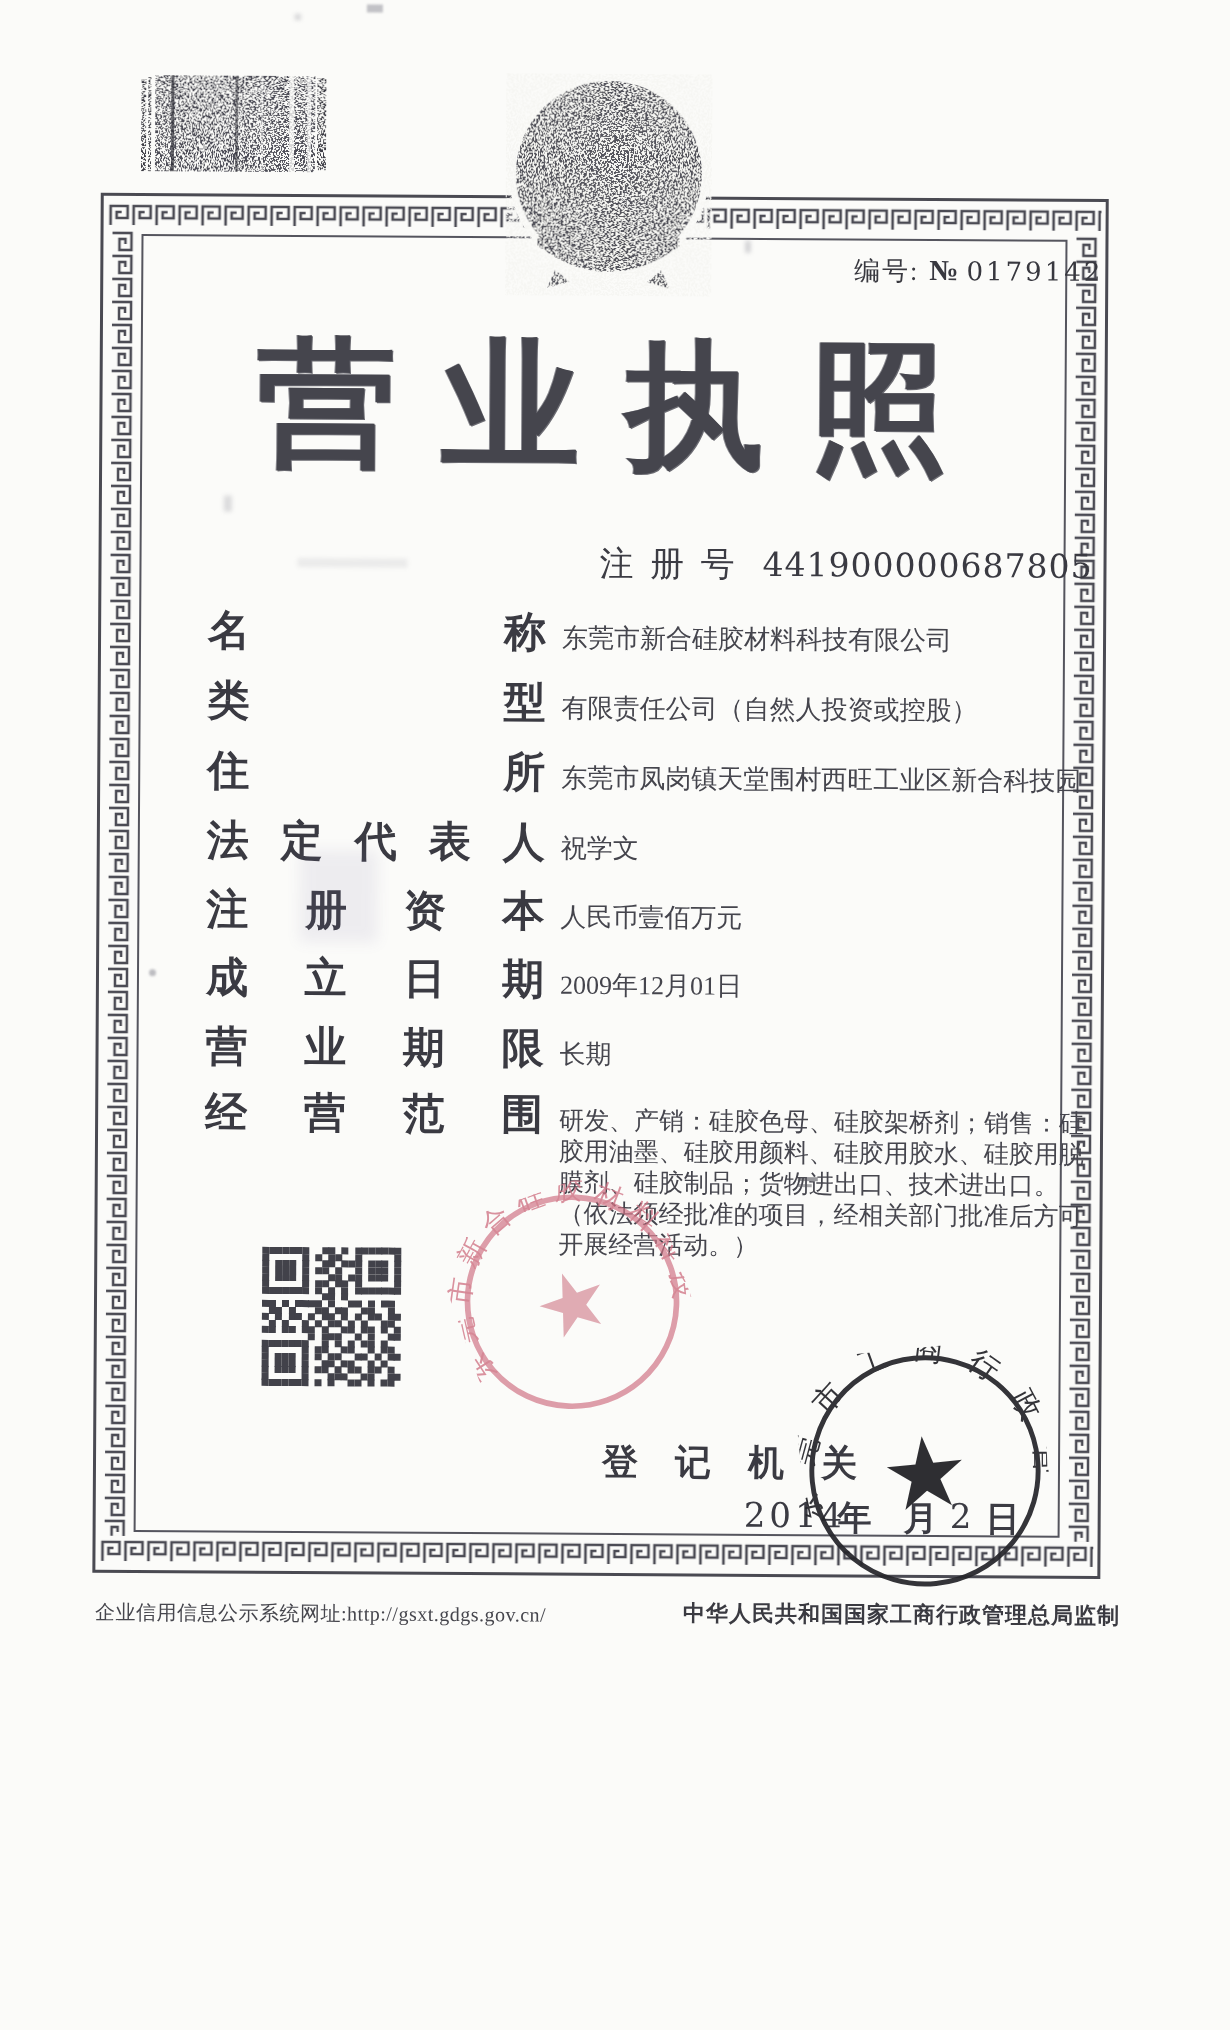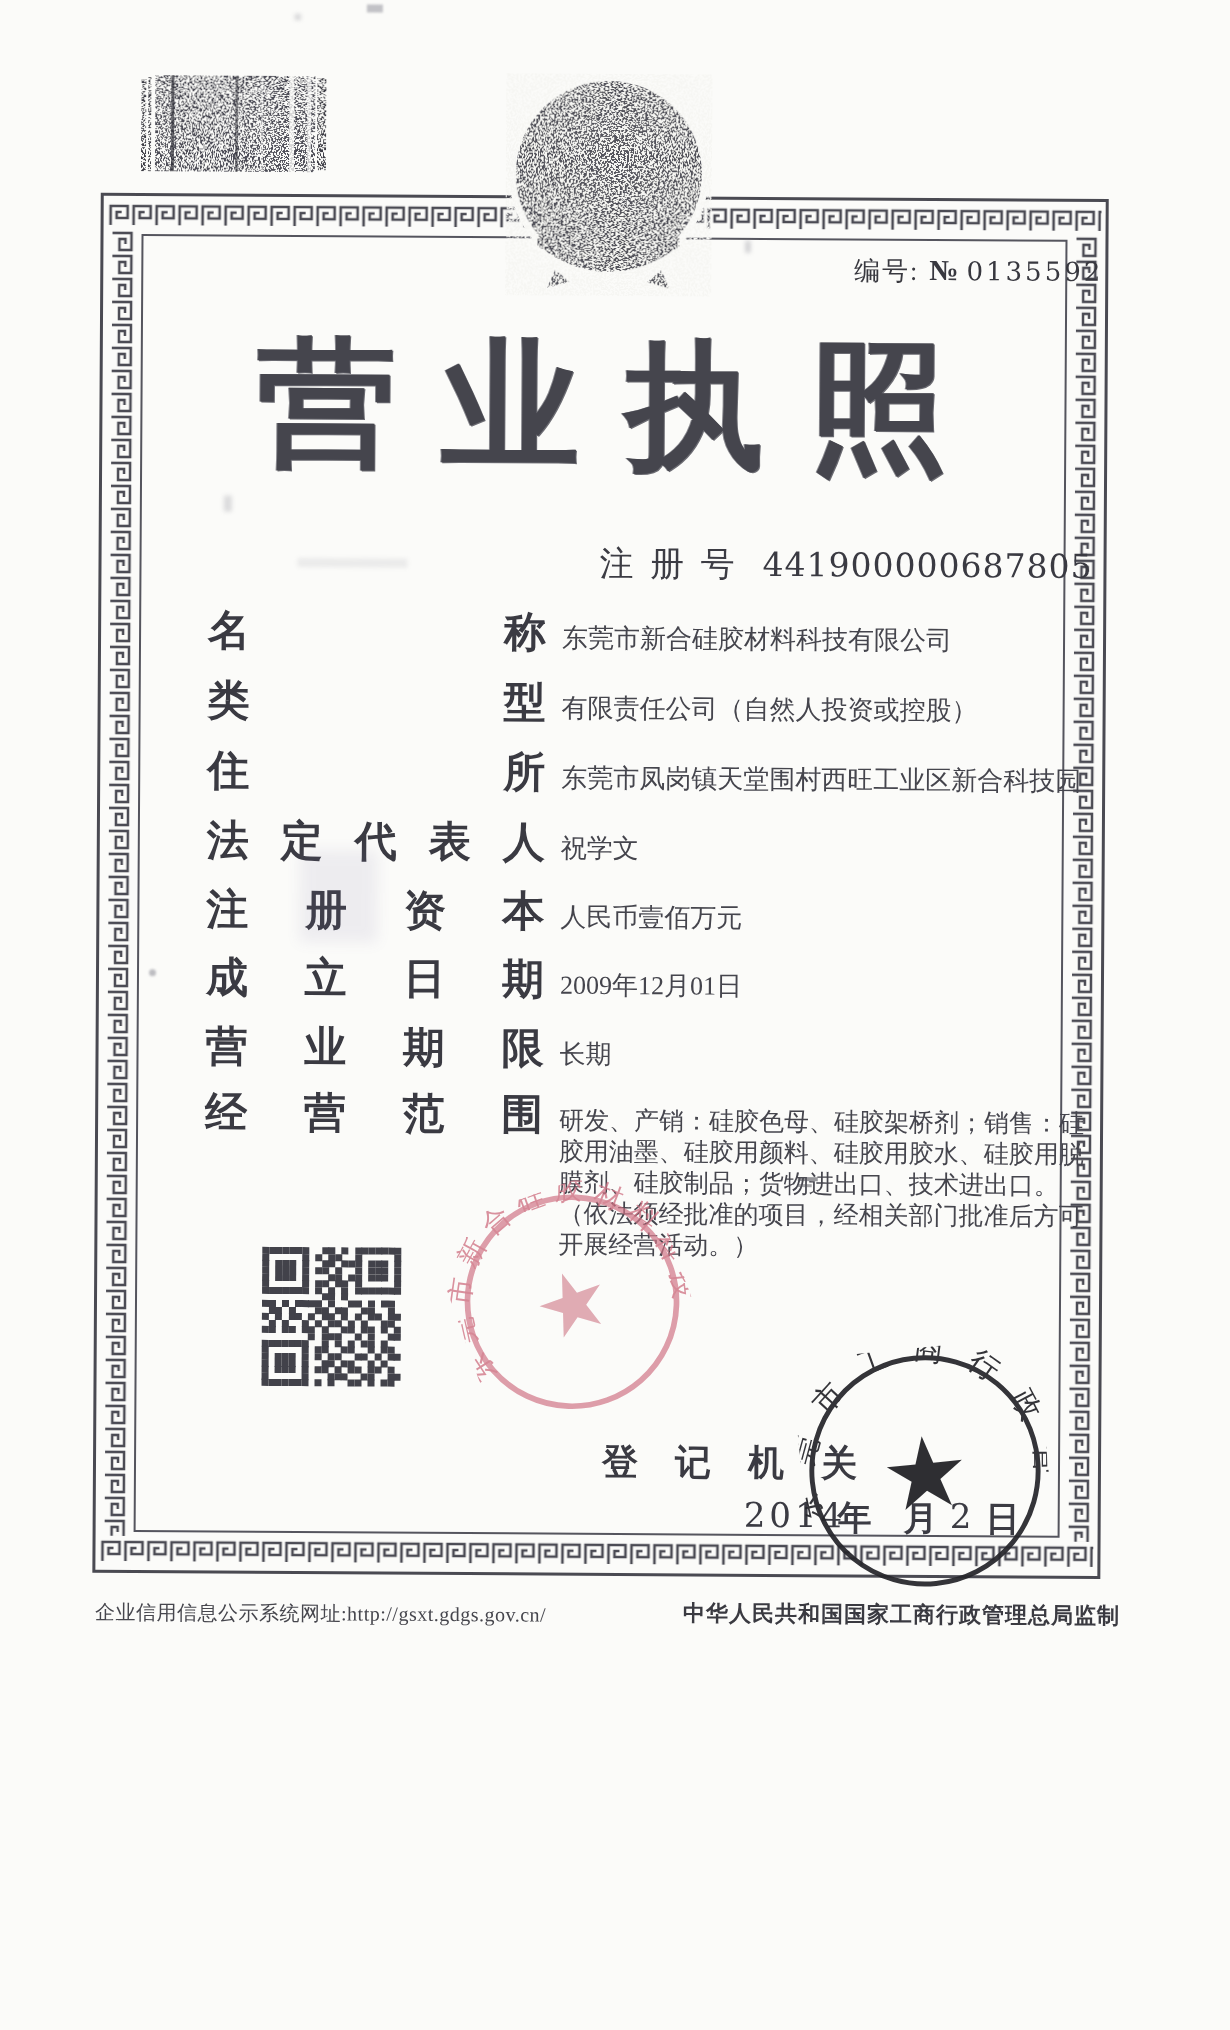--- a/index.html
+++ b/index.html
@@ -175,21 +175,21 @@
             <pattern id="mtR" width="23" height="30" patternUnits="userSpaceOnUse" patternTransform="rotate(90)">
           <path d="M3,25 V6 H20 V18 H9 V12 H14" fill="none" stroke="#4b4b54" stroke-width="2.6"></path>
         </pattern>
           </defs>
         <rect width="100%" height="100%" fill="url(#mtR)"></rect>
       </svg>
       <div class="inner-line"></div>
     </div>
 
     <div class="serial">
-      <span>编号:</span><span class="sym">№</span><span class="num">0135592</span>
+      <span>编号:</span><span class="sym">№</span><span class="num">0179142</span>
     </div>
 
     <h1 class="title">营业执照</h1>
 
     <div class="regline">
       <span class="rlab">注 册 号</span>
       <span class="rnum">441900000687805</span>
     </div>
 
     <div class="row r0">

